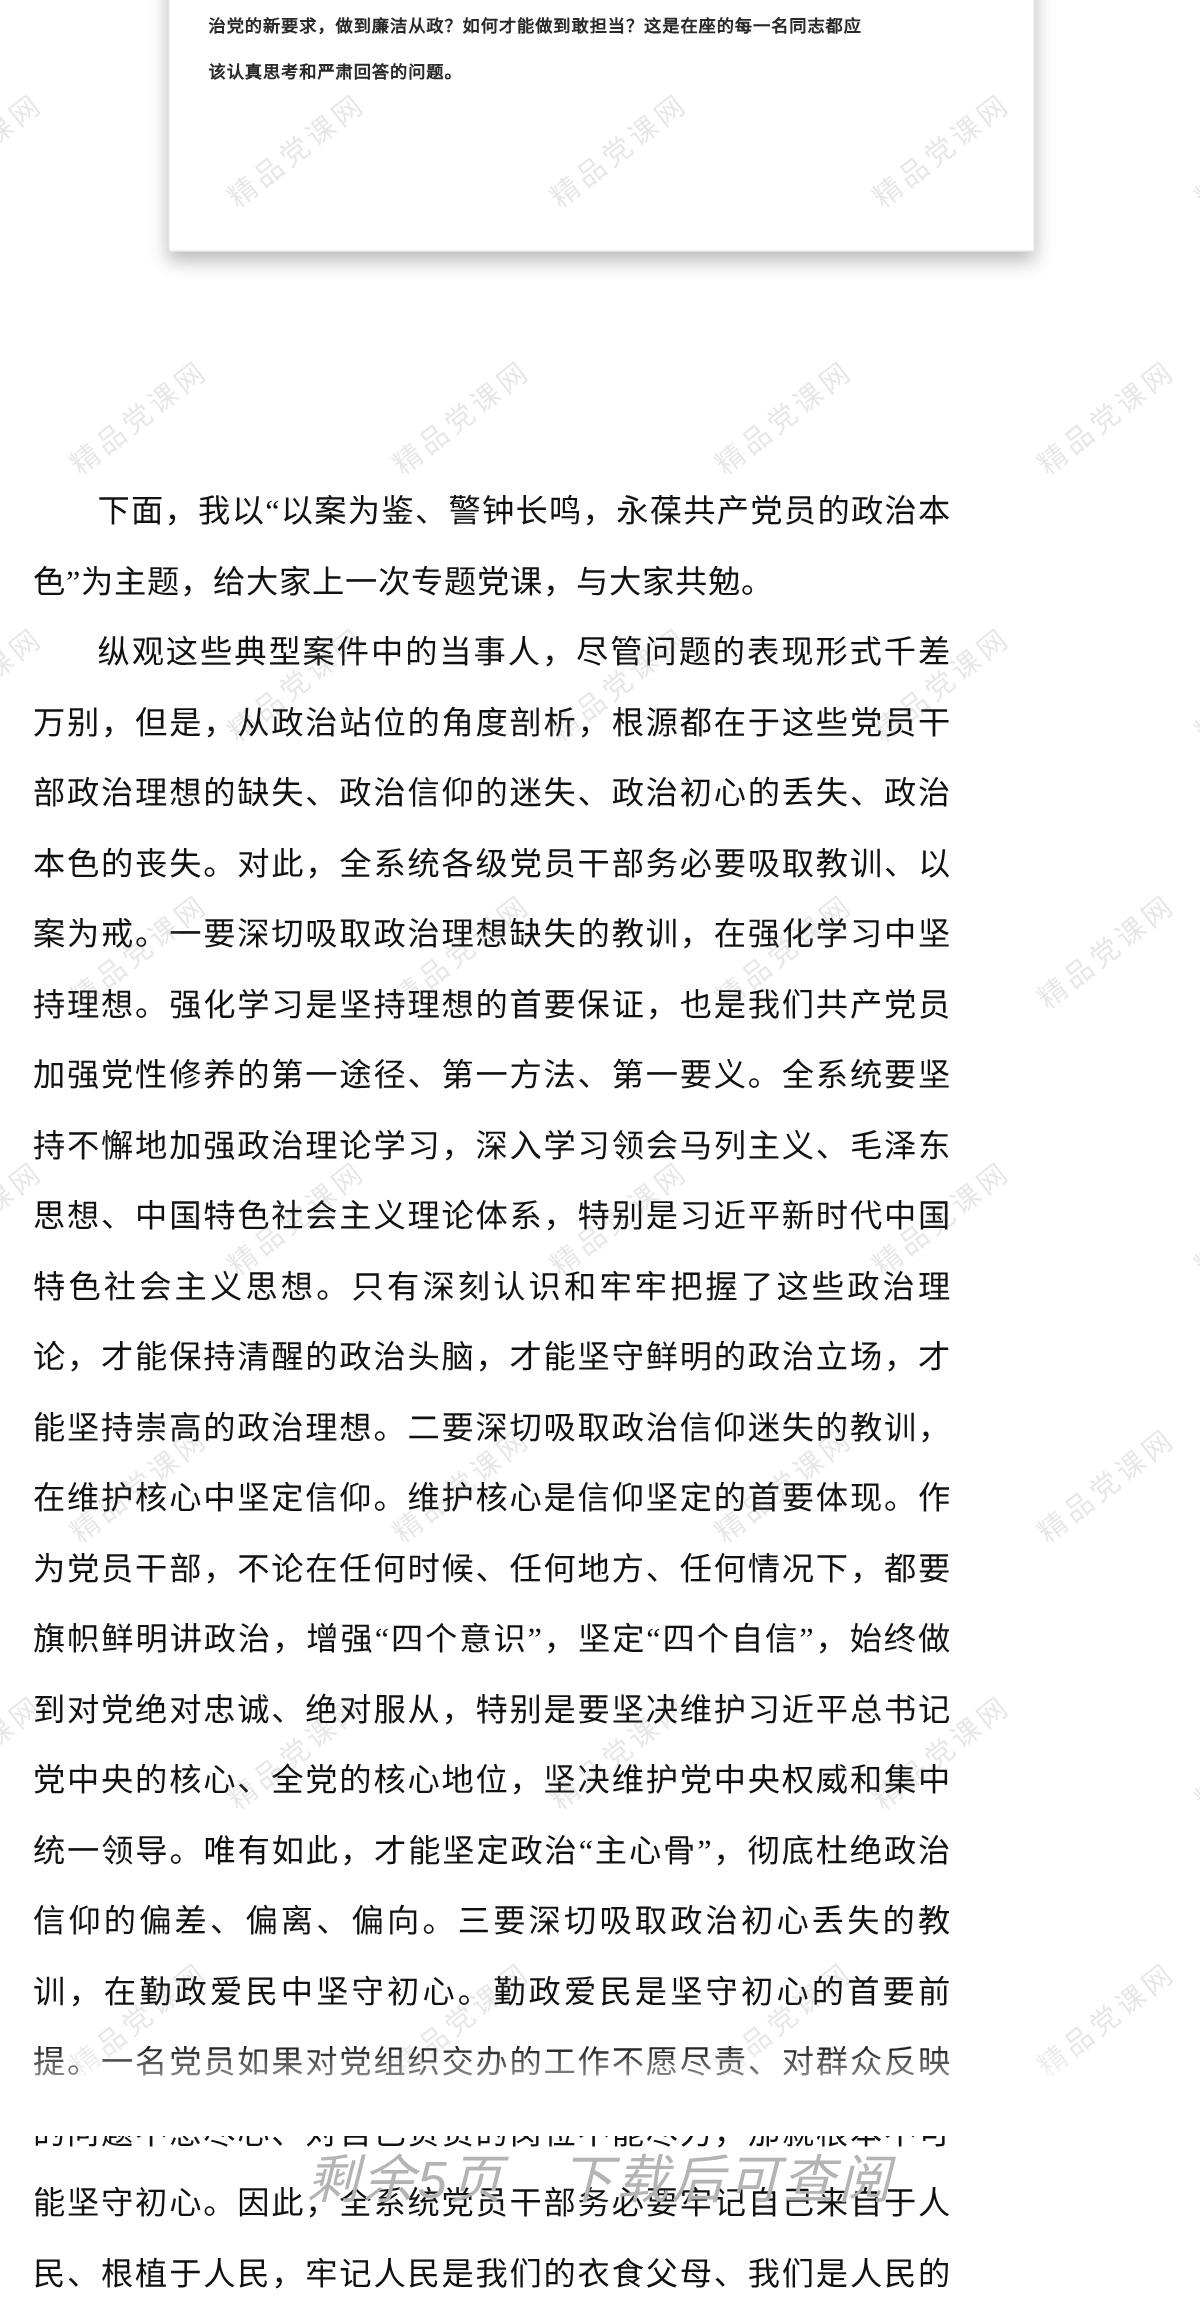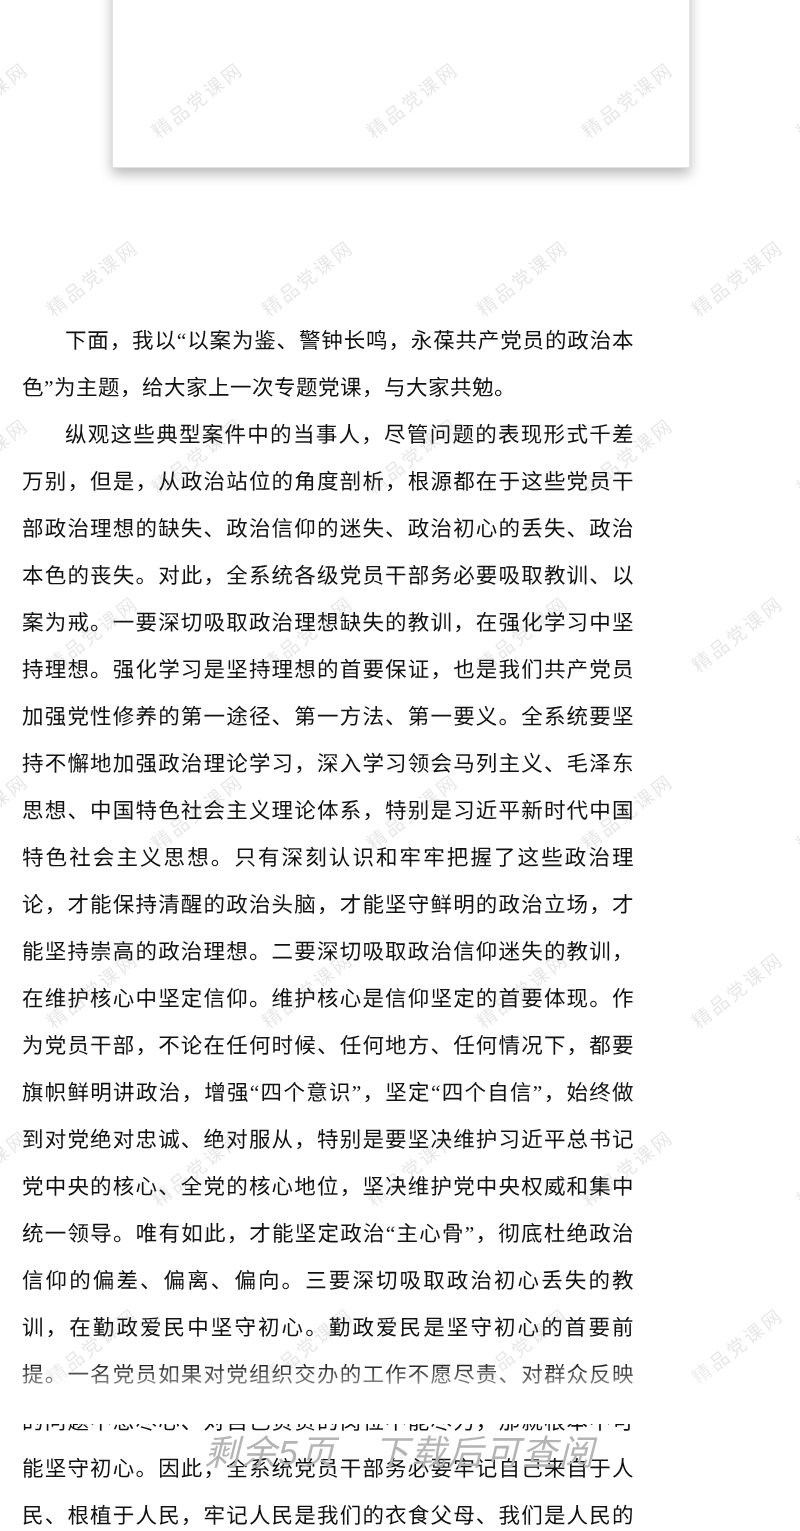--- a/index.html
+++ b/index.html
@@ -125,20 +125,22 @@
     white-space: pre;
     user-select: none;
     font-style: italic;
   }
 </style>
 </head>
 <body>
 
 <div class="doc-card-top">
   <div class="card-inner">
+    <div class="card-line l1">治党的新要求，做到廉洁从政？如何才能做到敢担当？这是在座的每一名同志都应</div>
+    <div class="card-line l2">该认真思考和严肃回答的问题。</div>
   </div>
 </div>
 
 <div class="page-body">
   <p class="para indent">下面，我以“以案为鉴、警钟长鸣，永葆共产党员的政治本色”为主题，给大家上一次专题党课，与大家共勉。</p>
   <p class="para indent">纵观这些典型案件中的当事人，尽管问题的表现形式千差万别，但是，从政治站位的角度剖析，根源都在于这些党员干部政治理想的缺失、政治信仰的迷失、政治初心的丢失、政治本色的丧失。对此，全系统各级党员干部务必要吸取教训、以案为戒。一要深切吸取政治理想缺失的教训，在强化学习中坚持理想。强化学习是坚持理想的首要保证，也是我们共产党员加强党性修养的第一途径、第一方法、第一要义。全系统要坚持不懈地加强政治理论学习，深入学习领会马列主义、毛泽东思想、中国特色社会主义理论体系，特别是习近平新时代中国特色社会主义思想。只有深刻认识和牢牢把握了这些政治理论，才能保持清醒的政治头脑，才能坚守鲜明的政治立场，才能坚持崇高的政治理想。二要深切吸取政治信仰迷失的教训，在维护核心中坚定信仰。维护核心是信仰坚定的首要体现。作为党员干部，不论在任何时候、任何地方、任何情况下，都要旗帜鲜明讲政治，增强“四个意识”，坚定“四个自信”，始终做到对党绝对忠诚、绝对服从，特别是要坚决维护习近平总书记党中央的核心、全党的核心地位，坚决维护党中央权威和集中统一领导。唯有如此，才能坚定政治“主心骨”，彻底杜绝政治信仰的偏差、偏离、偏向。三要深切吸取政治初心丢失的教训，在勤政爱民中坚守初心。勤政爱民是坚守初心的首要前提。一名党员如果对党组织交办的工作不愿尽责、对群众反映的问题不想尽心、对自己负责的岗位不能尽力，那就根本不可能坚守初心。因此，全系统党员干部务必要牢记自己来自于人民、根植于人民，牢记人民是我们的衣食父母、我们是人民的勤务</p>
 </div>
 
 <div class="wm-layer">
     <span class="wm" style="left: -70px; top: 122px;">精品党课网</span>

